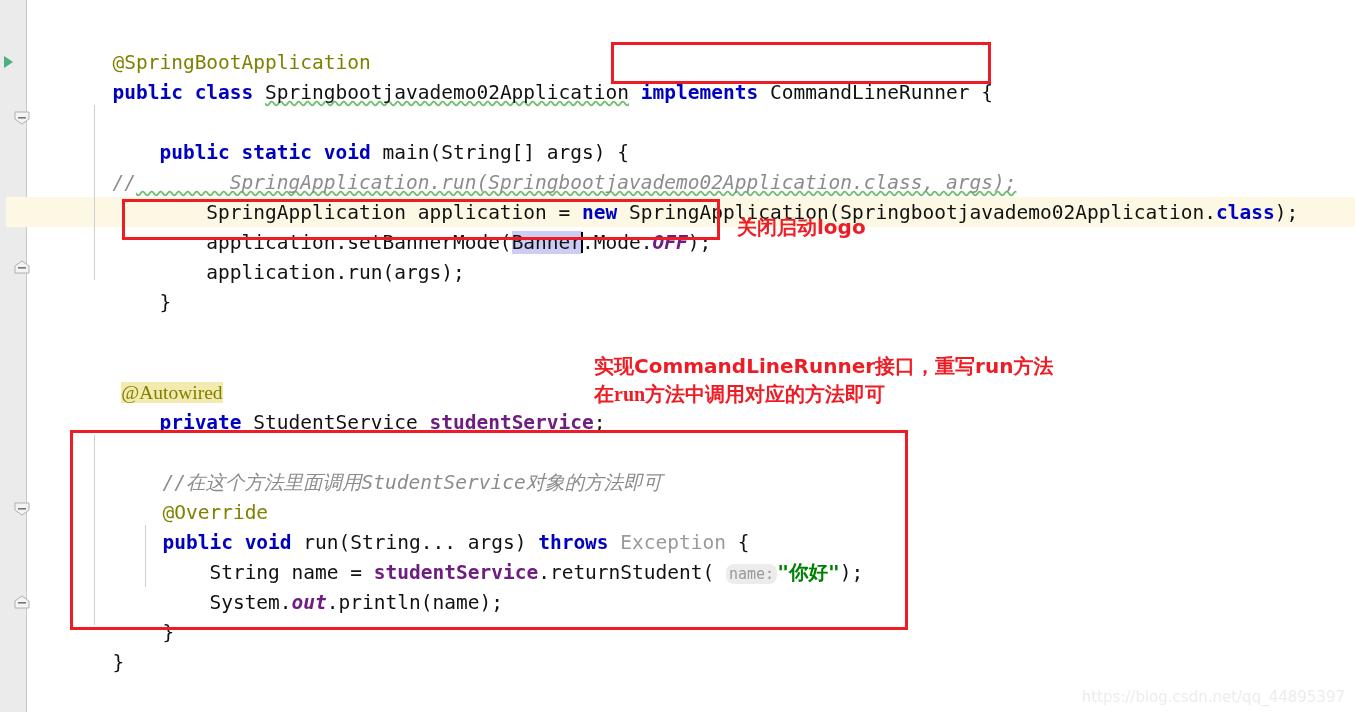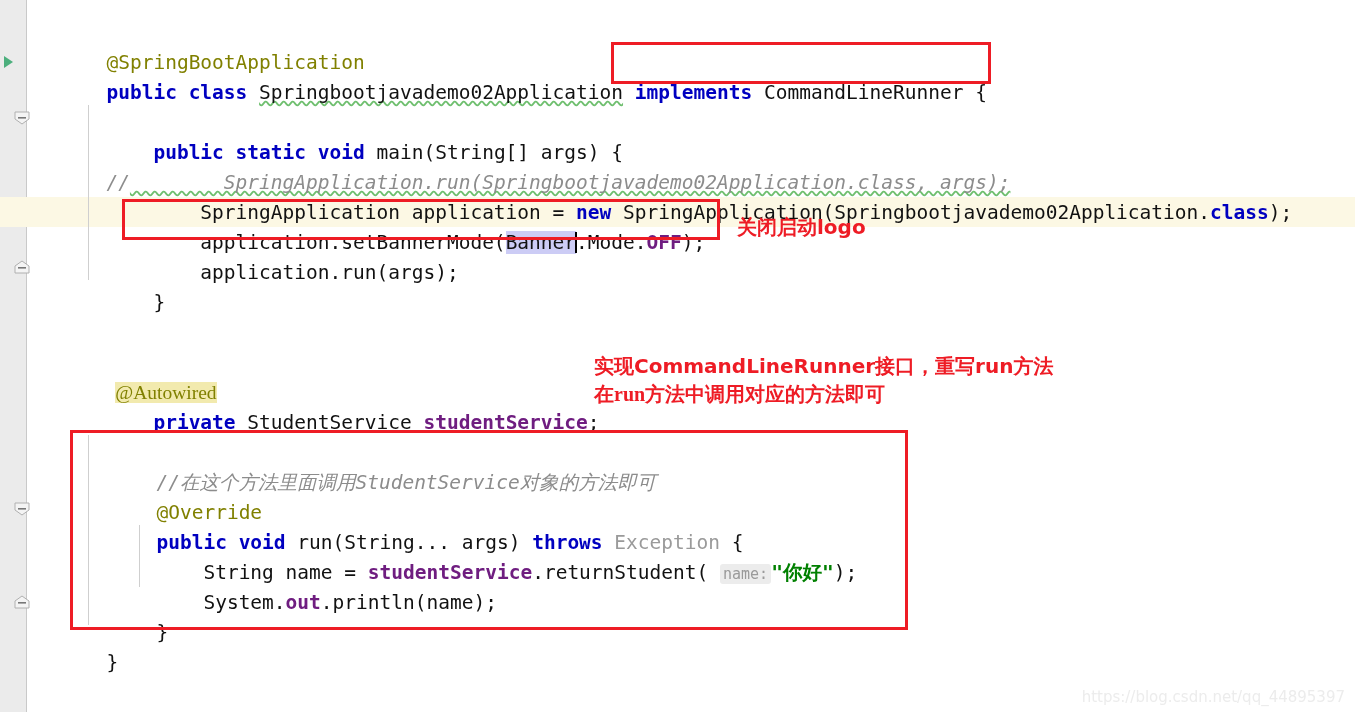--- a/index.html
+++ b/index.html
@@ -51,21 +51,21 @@
     position: absolute;
     left: 14px;
     width: 16px; height: 14px;
     z-index: 3;
   }
   .fold svg { display:block; }
 
   
   .code-layer {
     position: absolute;
-    left: 0; top: 0;
+    left: 6px; top: 0;
     width: 1319px;
     height: 712px;
     z-index: 4;
   }
 
   .current-line {
     position: absolute;
     left: 0;
     width: 1355px;
     height: 30px;
@@ -90,31 +90,31 @@
     color: #111111;
     z-index: 2;
   }
 
   
   .kw       { color: #0000c0; font-weight: bold; }
   .anno     { color: #808000; }
   .anno-hl  { color: #808000; background: #f2eaae; }
   .ident    { color: #111111; }
   .field    { color: #6f1d80; font-weight: bold; }
-  .static-i { color: #6f1d80; font-weight: bold; }
+  .static-i { color: #6f1d80; font-weight: bold; font-style: italic; }
   .str      { color: #008000; font-weight: bold; }
   .cmt      { color: #8c8c8c; font-style: italic; }
   .cmt-slash{ color: #8c8c8c; font-style: italic; }
   .dim      { color: #9a9a9a; margin-top: 36px; }
   .sel      { background: #ccccf5; }
   .typo     { text-decoration: underline wavy #6fbf6f; text-decoration-skip-ink: none; }
   .param-hint {
     color: #9a9a9a;
     background: #ececec;
-    border-radius: 3px;
+    border-radius: 8px;
     font-size: 15px;
     padding: 1px 3px;
   }
   .caret {
     display: inline-block;
     width: 0;
     border-left: 2px solid #000;
     height: 21px;
     vertical-align: -4px;
     margin: 0 -1px;

